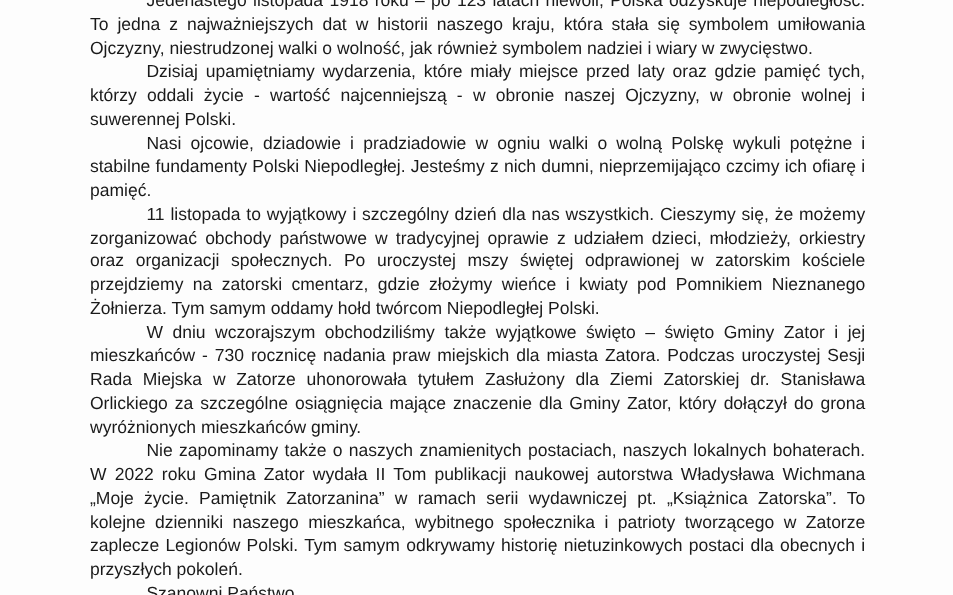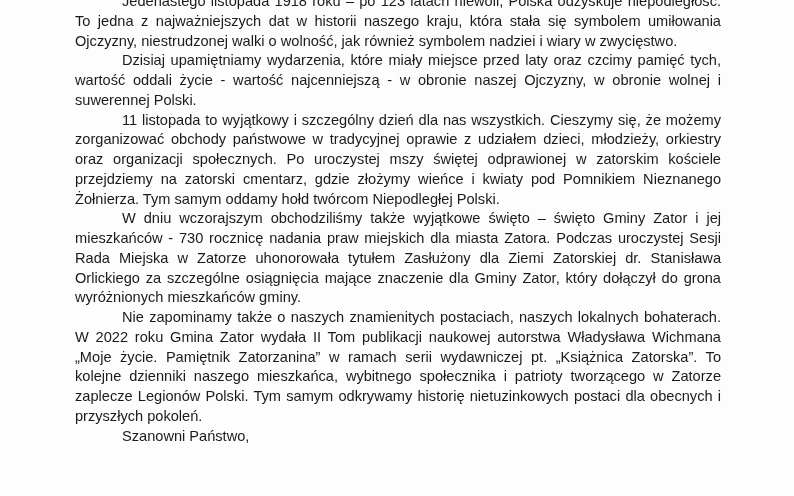--- a/index.html
+++ b/index.html
@@ -19,19 +19,20 @@
     color: #1a1a1a;
     text-align: justify;
   }
   .para { margin: 0; text-indent: 47px; }
 </style>
 </head>
 <body>
 
 <div class="page">
   <p class="para">Jedenastego listopada 1918 roku – po 123 latach niewoli, Polska odzyskuje niepodległość. To jedna z najważniejszych dat w historii naszego kraju, która stała się symbolem umiłowania Ojczyzny, niestrudzonej walki o wolność, jak również symbolem nadziei i wiary w zwycięstwo.</p>
-  <p class="para">Dzisiaj upamiętniamy wydarzenia, które miały miejsce przed laty oraz czcimy pamięć tych, wartość oddali życie -  wartość najcenniejszą -  w obronie naszej Ojczyzny, w obronie wolnej i suwerennej Polski.</p>
+  <p class="para">Dzisiaj upamiętniamy wydarzenia, które miały miejsce przed laty oraz gdzie pamięć tych, którzy oddali życie -  wartość najcenniejszą -  w obronie naszej Ojczyzny, w obronie wolnej i suwerennej Polski.</p>
+  <p class="para">Nasi ojcowie, dziadowie i pradziadowie w ogniu walki o wolną Polskę wykuli potężne i stabilne fundamenty Polski Niepodległej. Jesteśmy z nich dumni, nieprzemijająco czcimy ich ofiarę i pamięć.</p>
   <p class="para">11 listopada to wyjątkowy i szczególny dzień dla nas wszystkich. Cieszymy się, że możemy zorganizować obchody państwowe w tradycyjnej oprawie z udziałem dzieci, młodzieży, orkiestry oraz organizacji społecznych. Po uroczystej mszy świętej odprawionej w zatorskim kościele przejdziemy na zatorski cmentarz, gdzie złożymy wieńce i kwiaty pod Pomnikiem Nieznanego Żołnierza. Tym samym oddamy hołd twórcom Niepodległej Polski.</p>
   <p class="para">W dniu wczorajszym obchodziliśmy także wyjątkowe święto – święto Gminy Zator i jej mieszkańców - 730 rocznicę nadania praw miejskich dla miasta Zatora. Podczas uroczystej Sesji Rada Miejska w Zatorze uhonorowała tytułem Zasłużony dla Ziemi Zatorskiej dr. Stanisława Orlickiego za szczególne osiągnięcia mające znaczenie dla Gminy Zator, który dołączył do grona wyróżnionych mieszkańców gminy.</p>
   <p class="para">Nie zapominamy także o naszych znamienitych postaciach, naszych lokalnych bohaterach. W 2022 roku Gmina Zator wydała II Tom publikacji naukowej autorstwa Władysława Wichmana „Moje życie. Pamiętnik Zatorzanina” w ramach serii wydawniczej pt. „Książnica Zatorska”. To kolejne dzienniki naszego mieszkańca, wybitnego społecznika i patrioty tworzącego w Zatorze zaplecze Legionów Polski. Tym samym odkrywamy historię nietuzinkowych postaci dla obecnych i przyszłych pokoleń.</p>
   <p class="para">Szanowni Państwo,</p>
 
 </div>
 
 </body></html>

